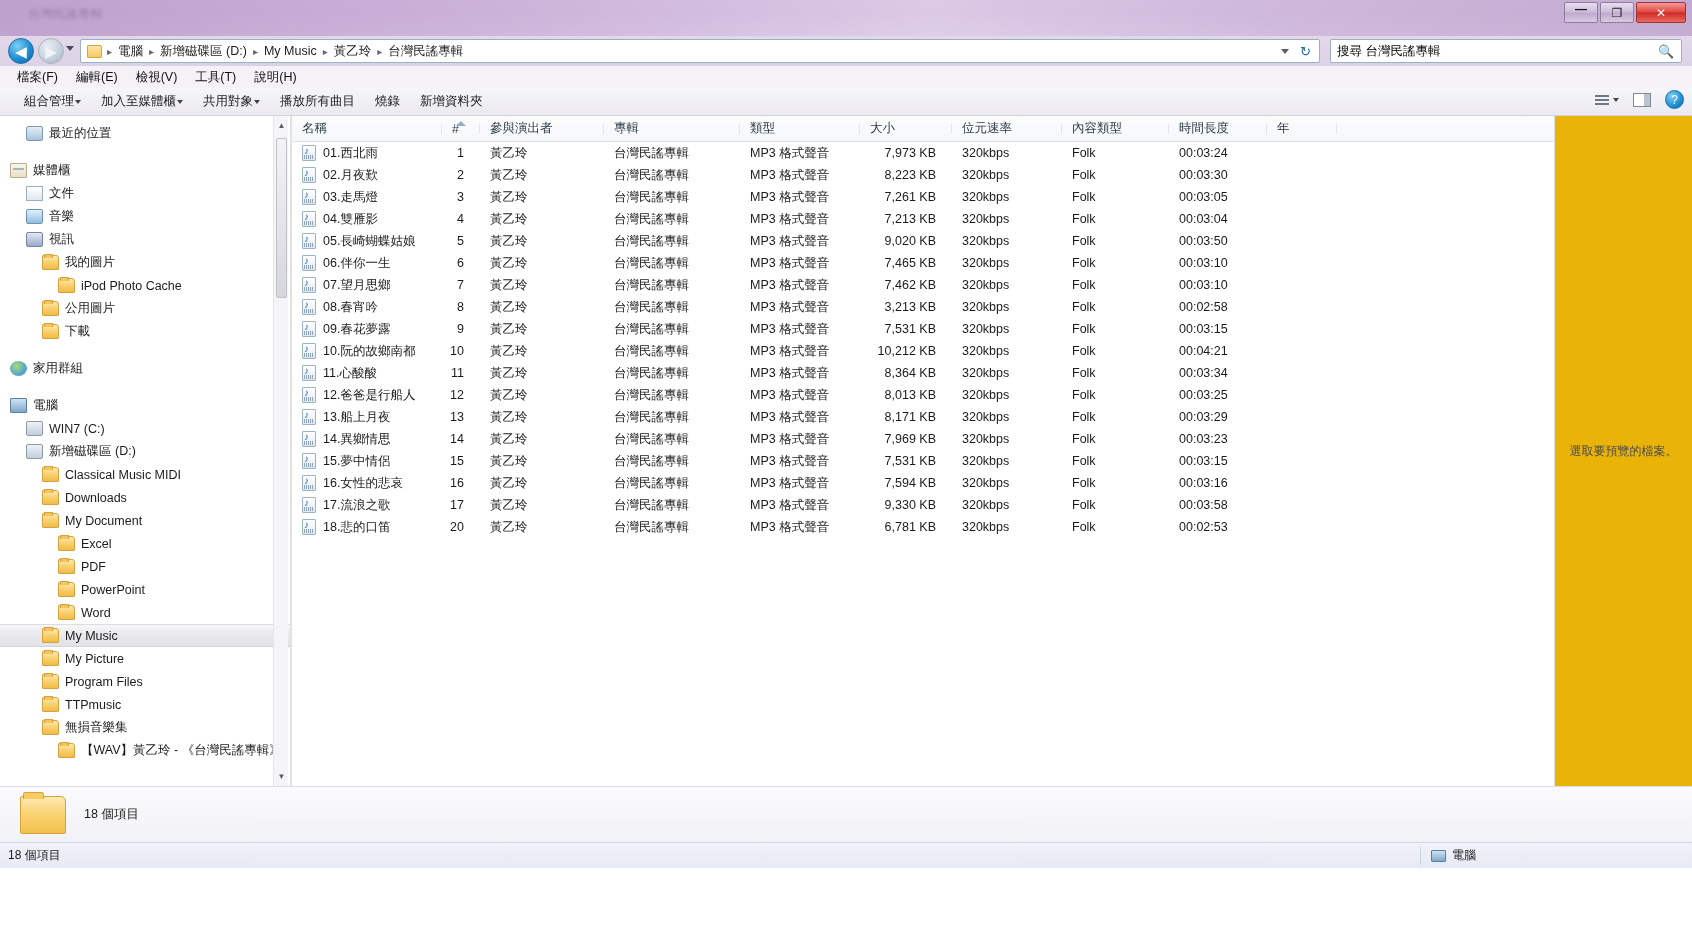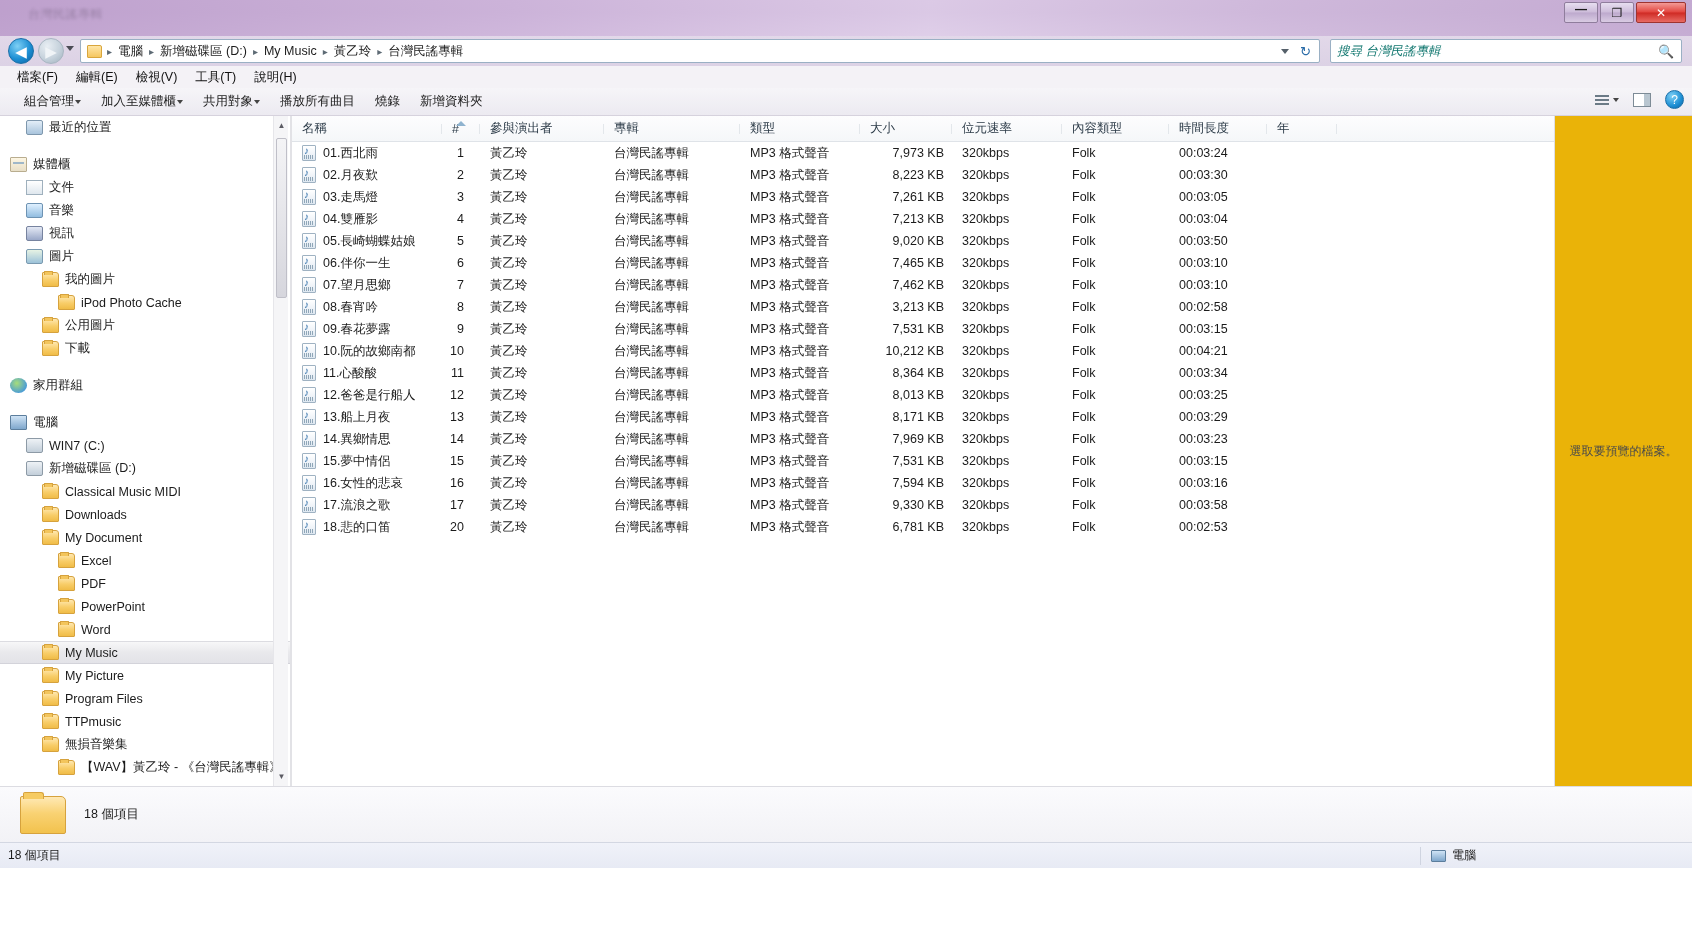--- a/index.html
+++ b/index.html
@@ -77,21 +77,21 @@
     border-left:4px solid transparent;border-right:4px solid transparent;border-top:5px solid #55606a;
   }
   .addr-refresh{
     position:absolute; right:8px; top:4px; font-size:13px; color:#2a6ca8;
   }
   .searchbox{
     position:absolute; left:1330px; top:3px; width:352px; height:24px;
     background:#fff; border:1px solid #9ab0c4; border-radius:2px;
     display:flex; align-items:center; padding:0 6px;
   }
-  .searchbox .ph{ font-size:12.5px; color:#0f766e; font-style:italic; flex:1; white-space:nowrap; overflow:hidden; }
+  .searchbox .ph{ font-size:12.5px; color:#000000; flex:1; white-space:nowrap; overflow:hidden; }
   .searchicon{ font-size:13px; color:#2a6ca8; }
 
   
   .menubar{
     position:absolute; left:0; top:66px; width:1692px; height:22px;
     background:#f4f2f6; display:flex; align-items:center; padding-left:8px;
   }
   .menuitem{ font-size:12.5px; color:#111; padding:2px 9px; white-space:nowrap; }
 
   
@@ -115,21 +115,21 @@
     border:1px solid #1a6fa8;
   }
 
   
   .content{ position:absolute; left:0; top:116px; width:1692px; height:670px; background:#fff; }
 
   .navpane{
     position:absolute; left:0; top:0; width:290px; height:670px;
     background:#fff; overflow:hidden;
   }
-  .tree{ }
+  .tree{ padding-top:6px; }
   .trow{
     height:23px; display:flex; align-items:center; font-size:12.5px; color:#1b1b1b;
     padding-left:10px; white-space:nowrap; position:relative;
   }
   .trow.sel{
     background:linear-gradient(180deg,#f7f7f8 0%, #e9e9ec 50%, #e3e3e8 100%);
     border-top:1px solid #dcdce1; border-bottom:1px solid #d3d3da;
   }
   .spacer{ height:14px; }
   .ti{ width:17px; height:15px; margin-right:6px; flex:none; position:relative; }
@@ -204,21 +204,21 @@
   }
   .mp3icon:after{
     content:""; position:absolute; left:1px; right:1px; bottom:1px; height:4px;
     background:repeating-linear-gradient(90deg,#8fa6b8 0 1px, transparent 1px 2px);
   }
   .col-name{ width:150px; }
   .col-num{ width:38px; justify-content:flex-end; padding-right:16px; padding-left:0; }
   .col-artist{ width:124px; }
   .col-album{ width:136px; }
   .col-type{ width:120px; }
-  .col-size{ width:92px; justify-content:flex-end; padding-right:8px; padding-left:0;}
+  .col-size{ width:92px; justify-content:flex-end; padding-right:16px; padding-left:0;}
   .col-rate{ width:110px; }
   .col-ctype{ width:107px; }
   .col-len{ width:98px; }
   .col-year{ width:70px; }
 
   .hdr .col-name{ width:150px; } .hdr .col-num{ width:38px; justify-content:flex-start; padding-left:10px;}
   .hdr .col-size{ width:92px; justify-content:flex-start; padding-left:10px;}
 
   
   .previewsplit{ position:absolute; left:1554px; top:0; width:1px; height:670px; background:#dedee3;}
@@ -371,24 +371,20 @@
             <span>文件</span>
           </div>
           <div class="trow ind1">
             <span class="ti music"></span>
             <span>音樂</span>
           </div>
           <div class="trow ind1">
             <span class="ti video"></span>
             <span>視訊</span>
           </div>
-          <div class="trow ind1">
-            <span class="ti pic"></span>
-            <span>圖片</span>
-          </div>
           <div class="trow ind2">
             <span class="ti folder"></span>
             <span>我的圖片</span>
           </div>
           <div class="trow ind3">
             <span class="ti folder"></span>
             <span>iPod Photo Cache</span>
           </div>
           <div class="trow ind2">
             <span class="ti folder"></span>

